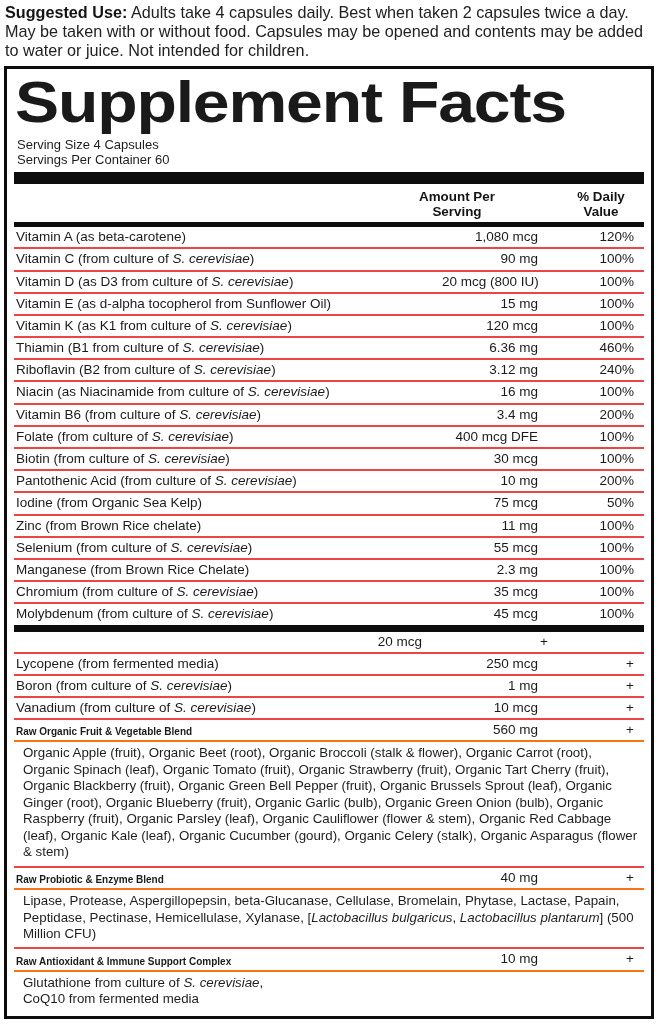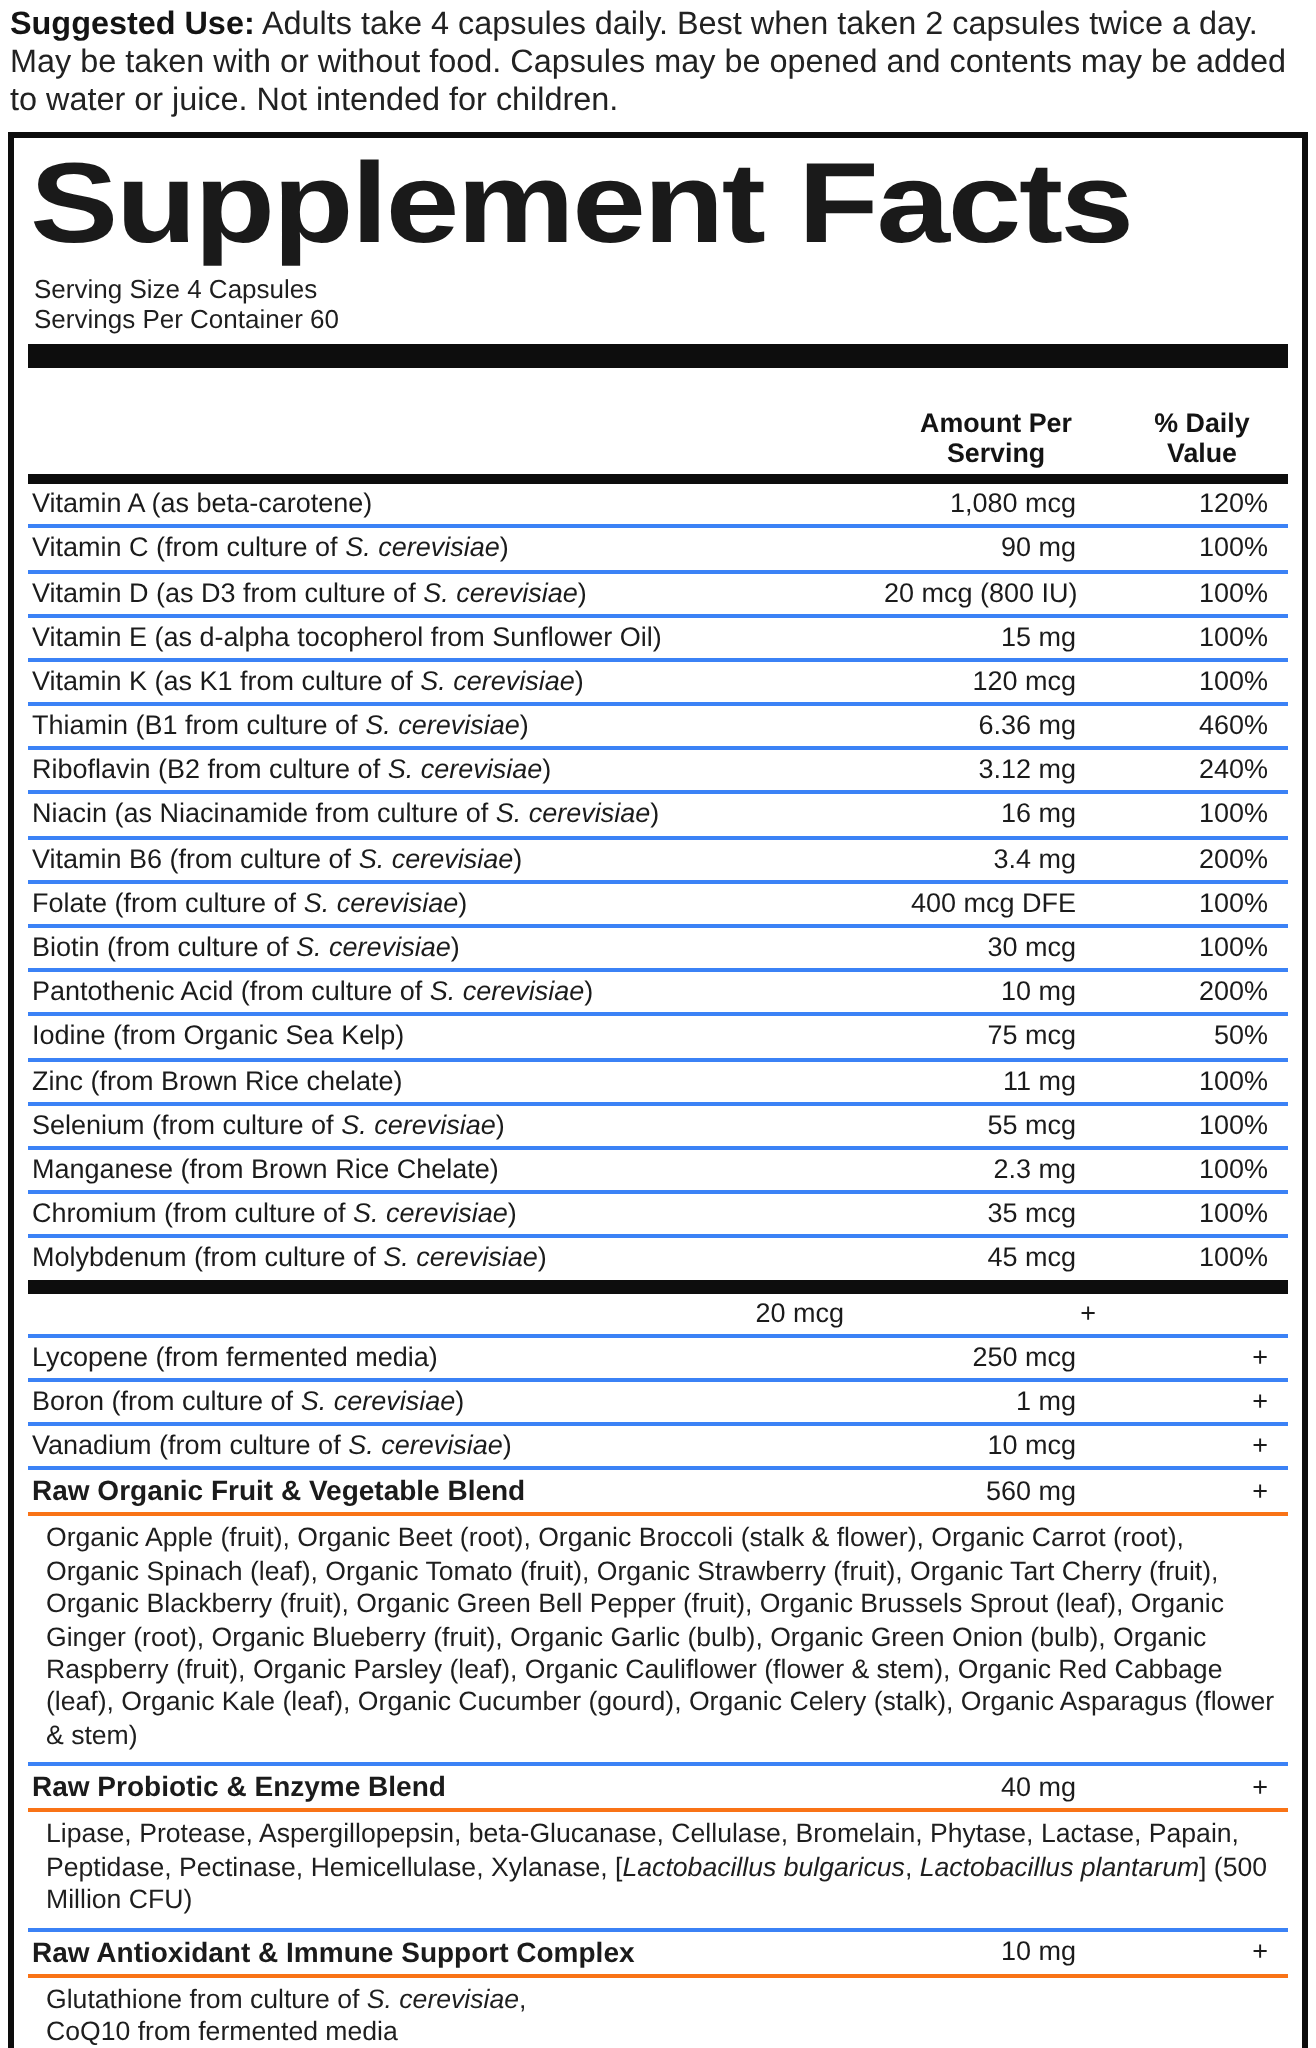--- a/index.html
+++ b/index.html
@@ -43,46 +43,47 @@
     color: #1e1e1e;
   }
   .bar { background: #0d0d0d; width: 100%; }
   .bar-top { height: 12px; margin-top: 5px; }
   .bar-head { height: 5px; }
   .bar-group { height: 7px; }
 
   .hdr-row {
     display: grid;
     grid-template-columns: 1fr 116px 86px;
-    padding: 20px 0 3px 0;
+    padding: 5px 0 3px 0;
+    gap: 41px;
   }
   .hdr {
     font-weight: bold;
     font-size: 13.4px;
     line-height: 1.12;
     text-align: center;
     color: #141414;
   }
   .hdr.amount { padding-right: 4px; }
 
   .row {
     display: grid;
     grid-template-columns: 1fr 116px 86px;
     align-items: end;
     padding: 2px 0 2px 0;
     font-size: 13.5px;
     line-height: 1.2;
-    border-top: 2px solid #3b82f6;
+    border-top: 2px solid #ef4444;
     color: #1b1b1b;
   }
   .row:first-child, .row.no-top { border-top: none; }
   .row .name  { padding-left: 2px; }
   .row .amount { text-align: right; padding-right: 20px; white-space: nowrap; }
   .row .dv     { text-align: right; padding-right: 10px; white-space: nowrap; }
-  .row.bold .name { font-weight: bold; font-size: 14px; }
+  .row.bold .name { font-weight: bold; font-size: 10px; }
 
   .subrow {
     display: block;
     border-top: 2px solid #f97316;
     padding: 3px 2px 5px 9px;
     font-size: 13.3px;
     line-height: 1.24;
     white-space: pre-line;
     color: #1e1e1e;
   }

